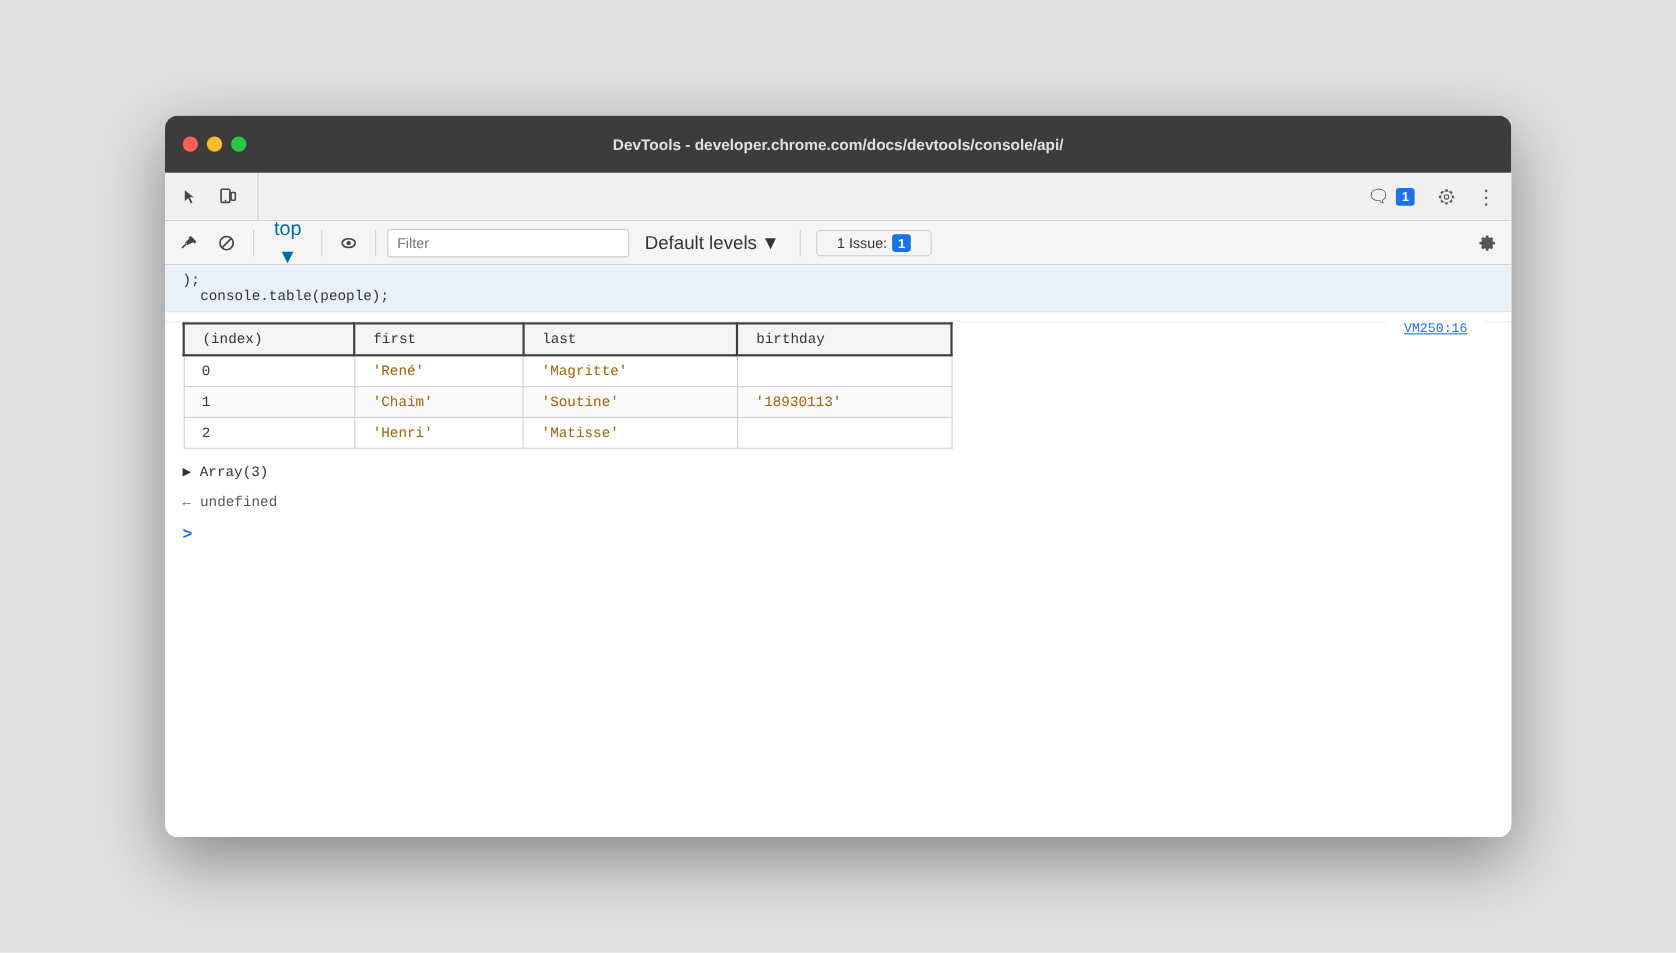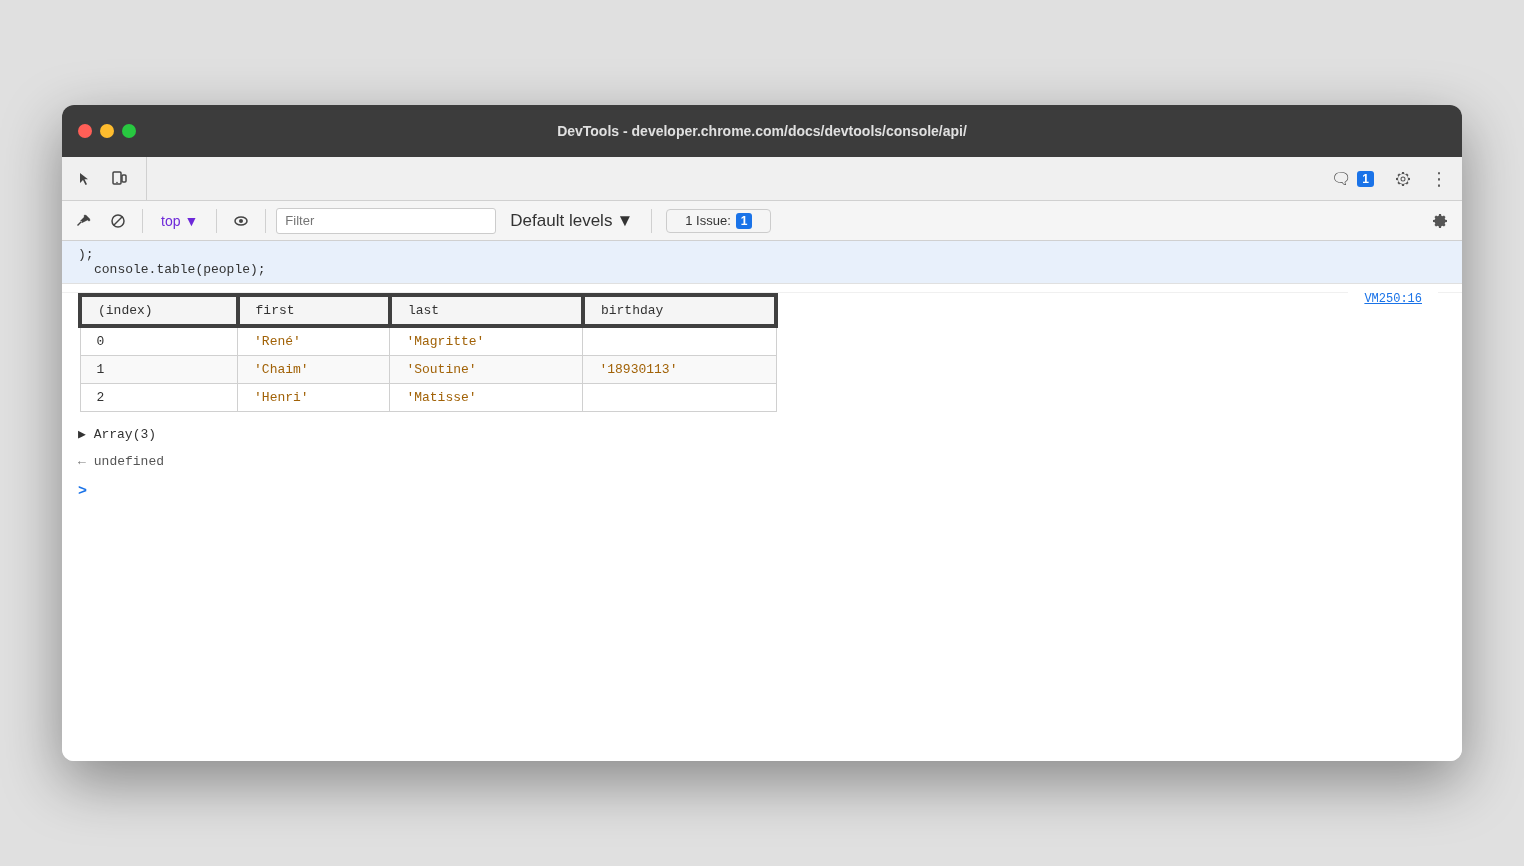--- a/index.html
+++ b/index.html
@@ -5,21 +5,21 @@
     * { box-sizing: border-box; margin: 0; padding: 0; }
     body {
       background: #e0e0e0;
       display: flex;
       align-items: center;
       justify-content: center;
       min-height: 100vh;
       font-family: -apple-system, BlinkMacSystemFont, 'Segoe UI', sans-serif;
     }
     .window {
-      width: 1400px;
+      width: 1224px;
       background: #f5f5f5;
       border-radius: 12px;
       box-shadow: 0 20px 60px rgba(0,0,0,0.4);
       overflow: hidden;
     }
     
     .title-bar {
       background: #3c3c3c;
       height: 52px;
       display: flex;
@@ -163,24 +163,25 @@
       background: #d0d0d0;
       margin: 0 4px;
     }
     .context-selector {
       display: flex;
       align-items: center;
       gap: 4px;
       padding: 3px 8px;
       border-radius: 4px;
       cursor: pointer;
-      font-size: 14px;
-      color: #6d28d9;
-      background: transparent;
-      border: none;
+      font-size: 18px;
+      color: #0369a1;
+      background: transparent;
+      border: none;
+      flex-direction: column;
     }
     .filter-input {
       flex: 0 0 220px;
       height: 26px;
       border: 1px solid #ccc;
       border-radius: 3px;
       padding: 0 8px;
       font-size: 13px;
       background: white;
       color: #999;
@@ -265,21 +266,21 @@
       padding: 0 16px 8px 16px;
     }
     .console-table {
       border-collapse: collapse;
       font-family: 'Courier New', Courier, monospace;
       font-size: 13px;
       min-width: 700px;
     }
     .console-table th {
       background: #f5f5f5;
-      border: 4px solid #404040;
+      border: 2px solid #404040;
       padding: 6px 16px;
       font-weight: normal;
       text-align: left;
       color: #333;
     }
     .console-table td {
       border: 1px solid #d0d0d0;
       padding: 6px 16px;
       color: #333;
     }

